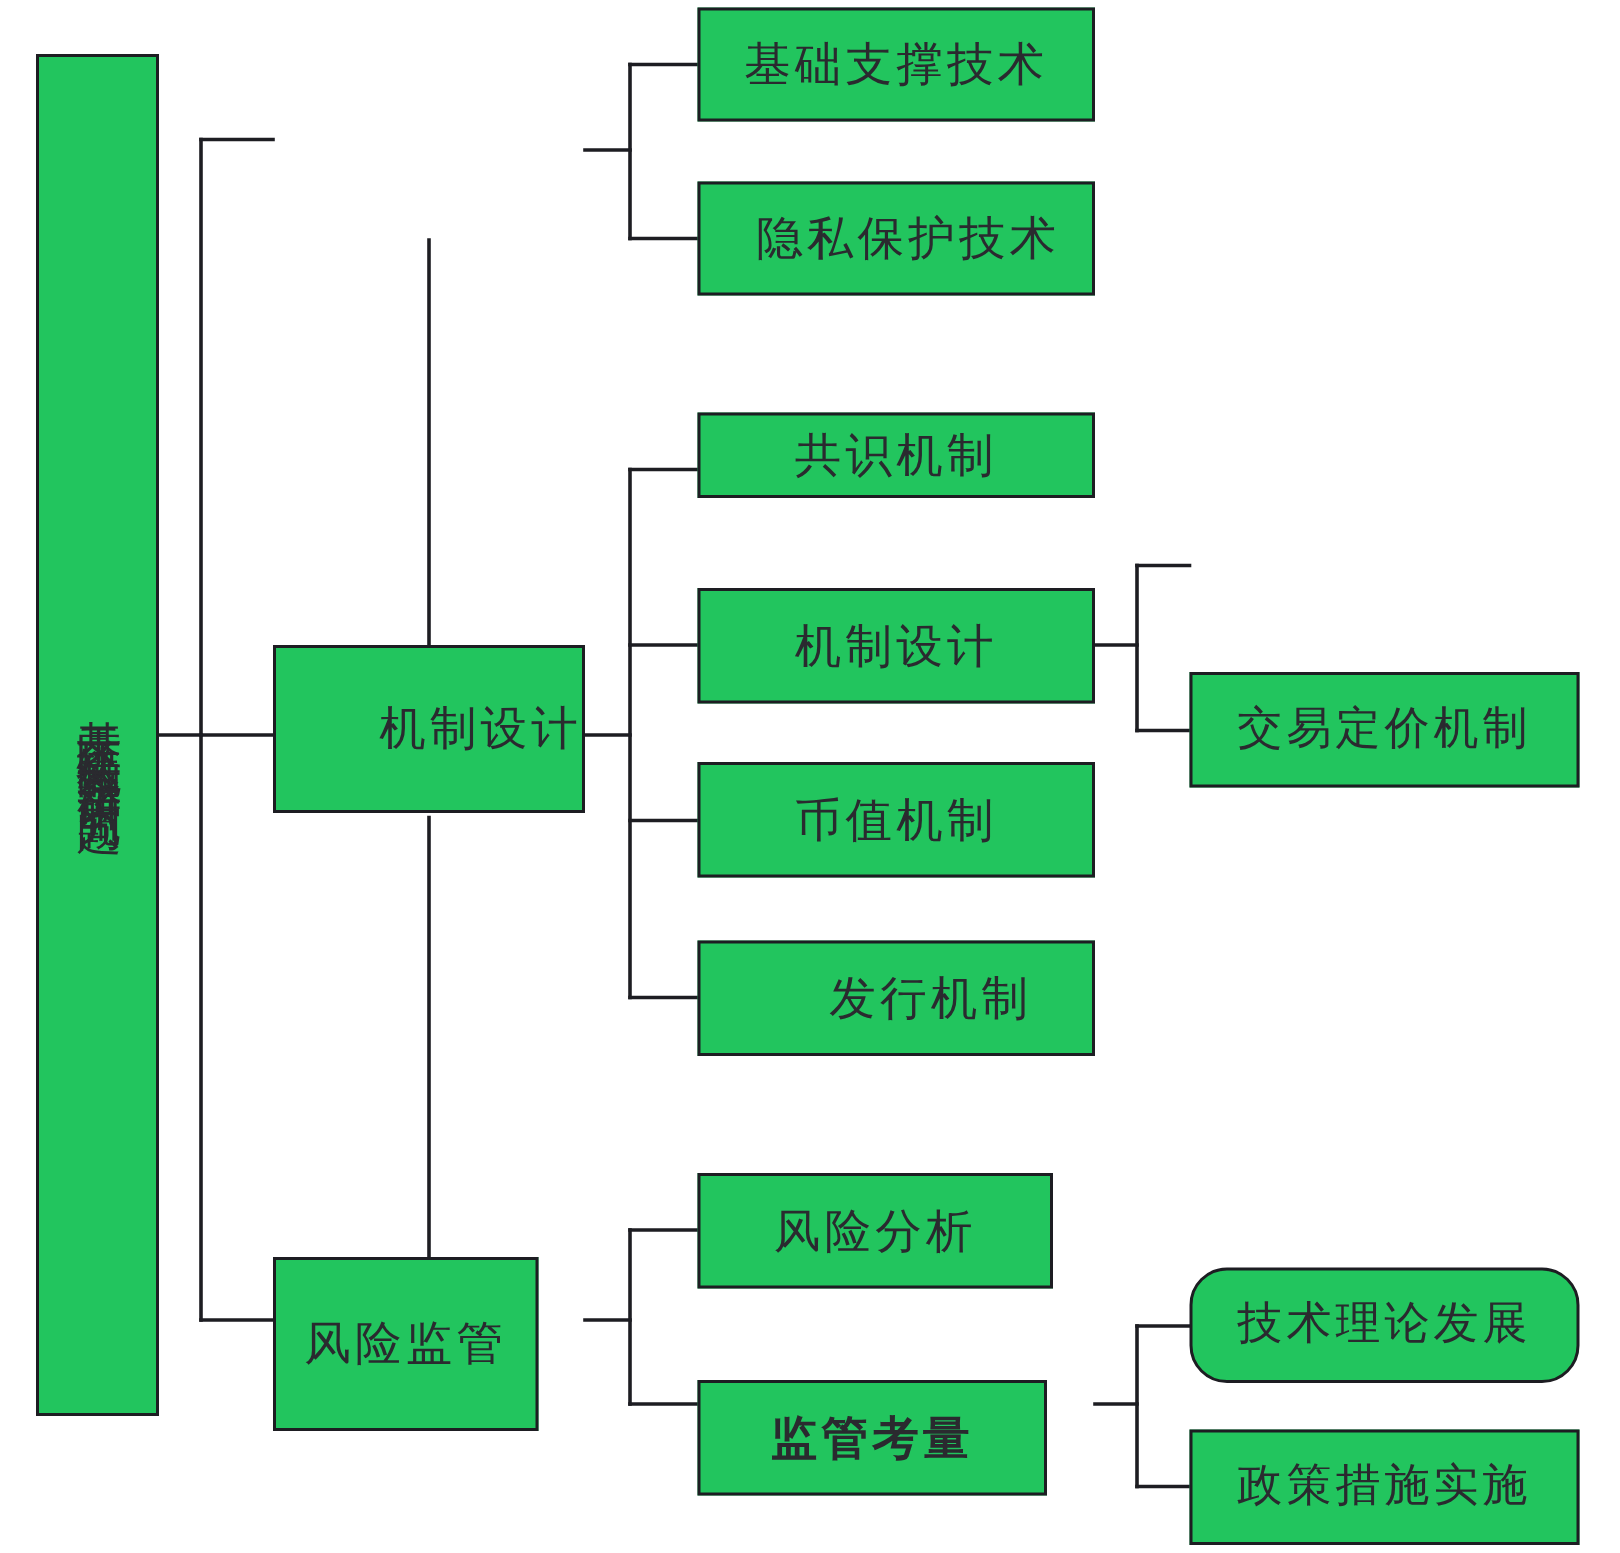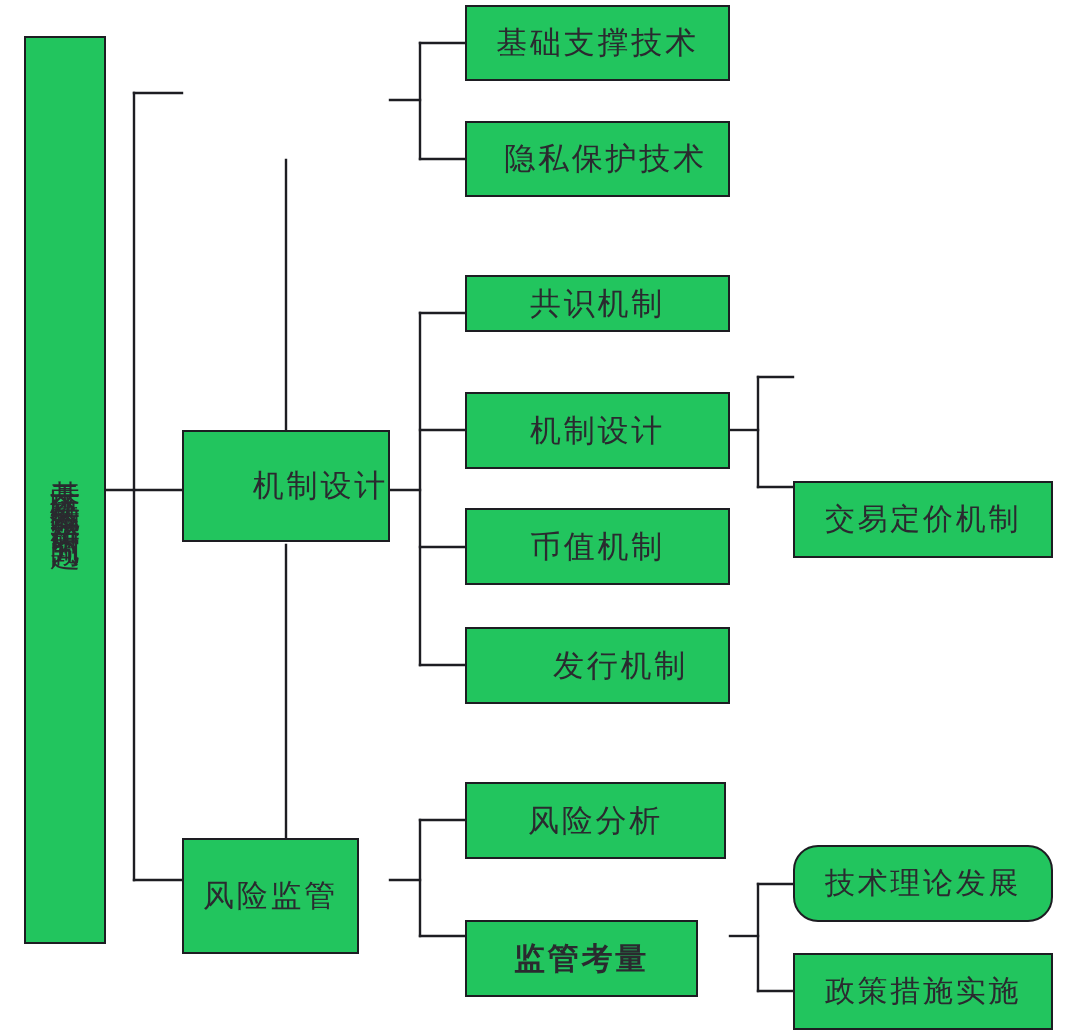--- a/index.html
+++ b/index.html
@@ -131,30 +131,30 @@
   </div>
 
   <div class="node lvl2" style="left:465px; top:508px; width:265px; height:77px;">
     <span class="node-label">币值机制</span>
   </div>
 
   <div class="node lvl2" style="left:465px; top:627px; width:265px; height:77px;padding-left:46px;">
     <span class="node-label">发行机制</span>
   </div>
 
-  <div class="node lvl2" style="left:465px; top:782px; width:261px; height:77px;">
+  <div class="node lvl2" style="left:465px; top:782px; width:237px; height:77px;">
     <span class="node-label">风险分析</span>
   </div>
 
   <div class="node lvl2" style="left:465px; top:920px; width:233px; height:77px;font-weight:bold;">
     <span class="node-label">监管考量</span>
   </div>
 
 
-  <div class="node lvl3" style="left:793px; top:448px; width:260px; height:77px;margin-top:33px;">
+  <div class="node lvl3" style="left:793px; top:448px; width:260px; height:77px;">
     <span class="node-label">交易定价机制</span>
   </div>
 
   <div class="node lvl3" style="left:793px; top:845px; width:260px; height:77px;border-radius:25px;">
     <span class="node-label">技术理论发展</span>
   </div>
 
   <div class="node lvl3" style="left:793px; top:953px; width:260px; height:77px;">
     <span class="node-label">政策措施实施</span>
   </div>

